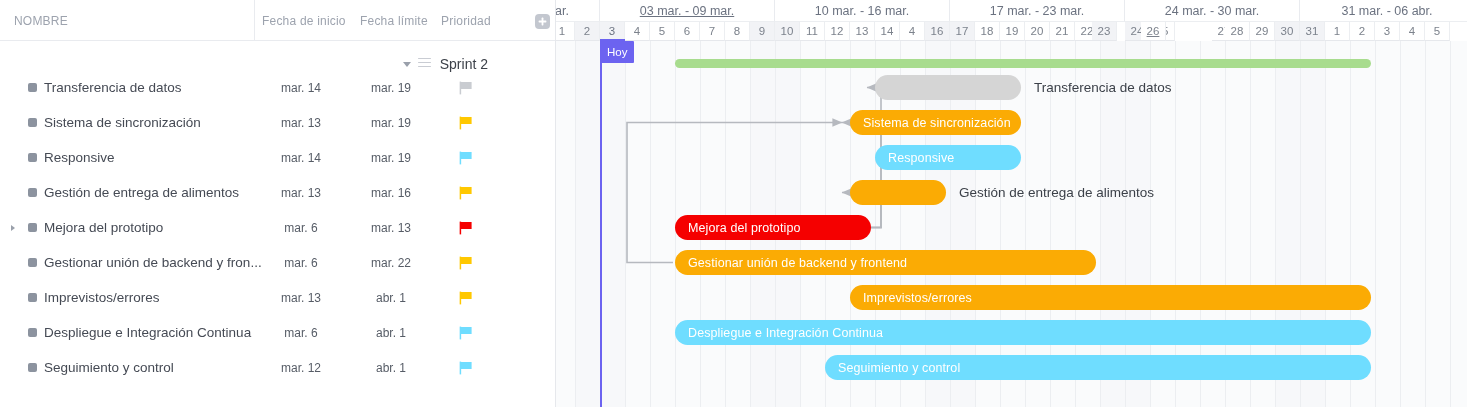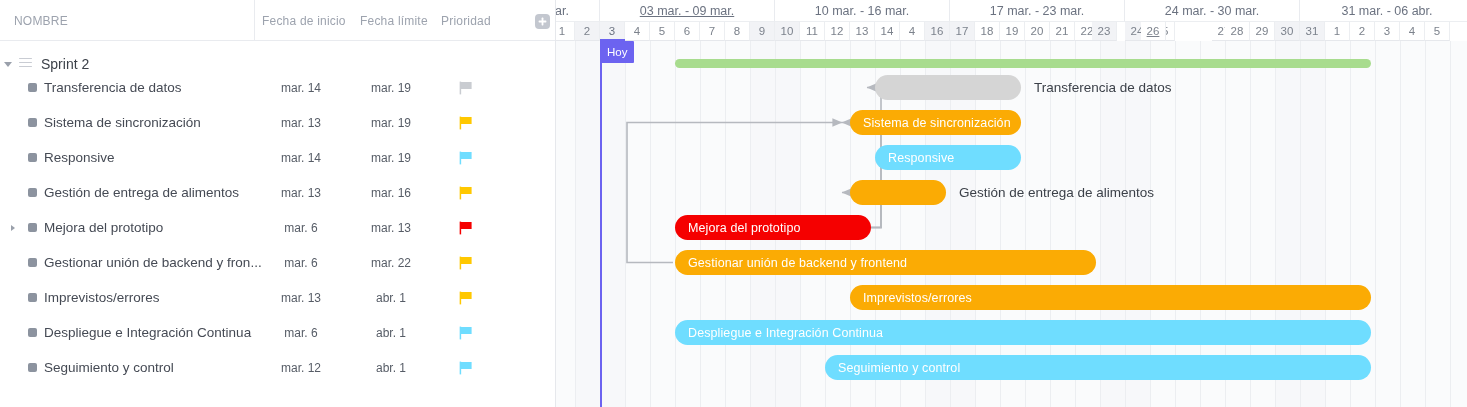--- a/index.html
+++ b/index.html
@@ -49,21 +49,21 @@
     display: flex; align-items: center; justify-content: center;
     cursor: pointer;
   }
   #add-col-btn svg { display: block; }
 
   
   #group-row {
     position: absolute;
     left: 0; top: 46px;
     height: 36px; width: 488px;
-    display: flex; align-items: center;
+    display: flex; align-items: center; justify-content: flex-end;
   }
   .caret {
     width: 0; height: 0;
     border-left: 4px solid #9aa0ab;
     border-top: 3.5px solid transparent;
     border-bottom: 3.5px solid transparent;
     margin-left: 4px;
   }
   .caret.down {
     border-left: 4px solid transparent;

